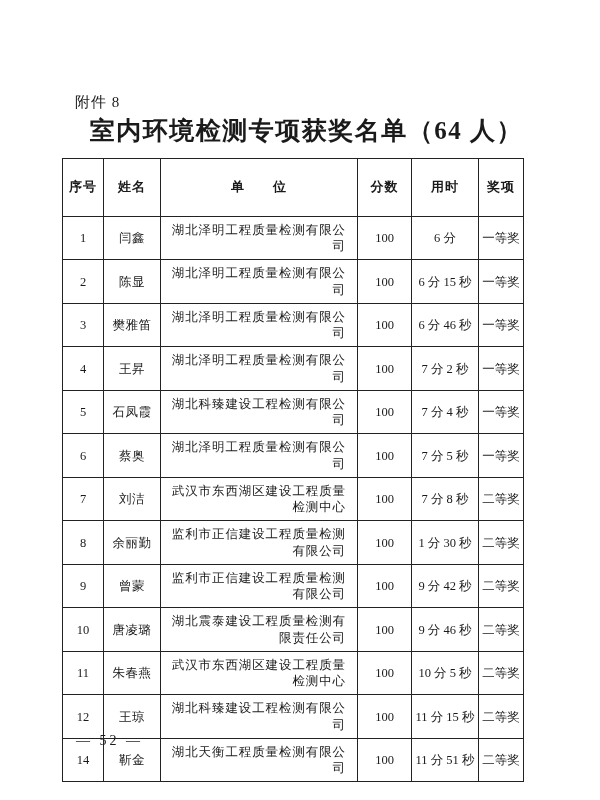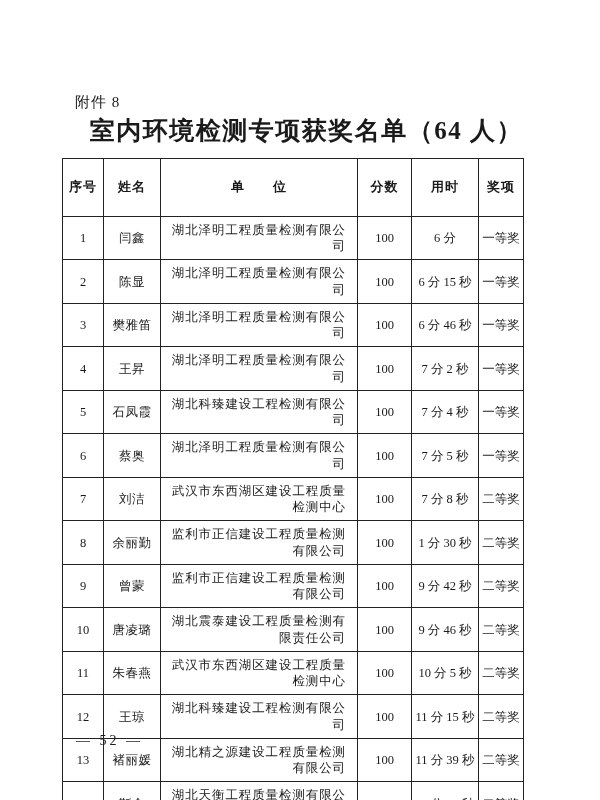--- a/index.html
+++ b/index.html
@@ -194,28 +194,20 @@
         </tr>
         <tr>
           <td class="cell-serial">12</td>
           <td class="cell-name">王琼</td>
           <td class="cell-unit">湖北科臻建设工程检测有限公司</td>
           <td class="cell-score">100</td>
           <td class="cell-time">11 分 15 秒</td>
           <td class="cell-award">二等奖</td>
         </tr>
         <tr>
-          <td class="cell-serial">13</td>
-          <td class="cell-name">褚丽媛</td>
-          <td class="cell-unit">湖北精之源建设工程质量检测有限公司</td>
-          <td class="cell-score">100</td>
-          <td class="cell-time">11 分 39 秒</td>
-          <td class="cell-award">二等奖</td>
-        </tr>
-        <tr>
           <td class="cell-serial">14</td>
           <td class="cell-name">靳金</td>
           <td class="cell-unit">湖北天衡工程质量检测有限公司</td>
           <td class="cell-score">100</td>
           <td class="cell-time">11 分 51 秒</td>
           <td class="cell-award">二等奖</td>
         </tr>
       </tbody>
   </table>
 

